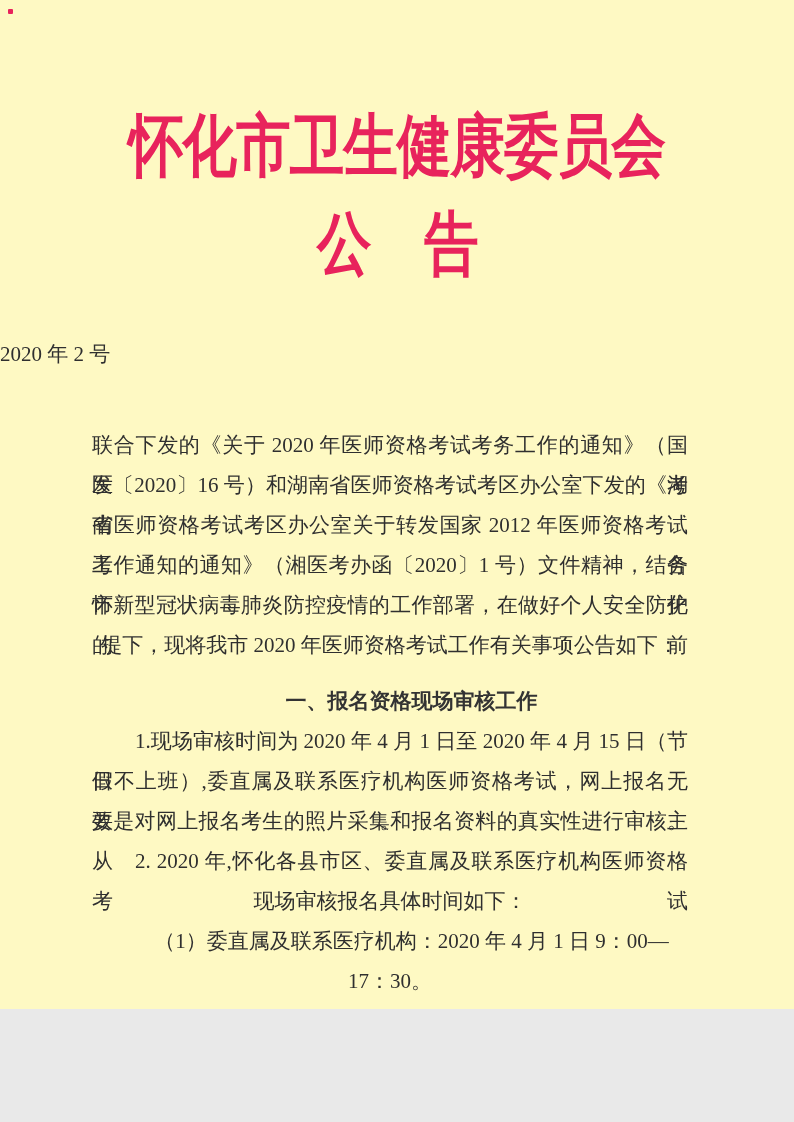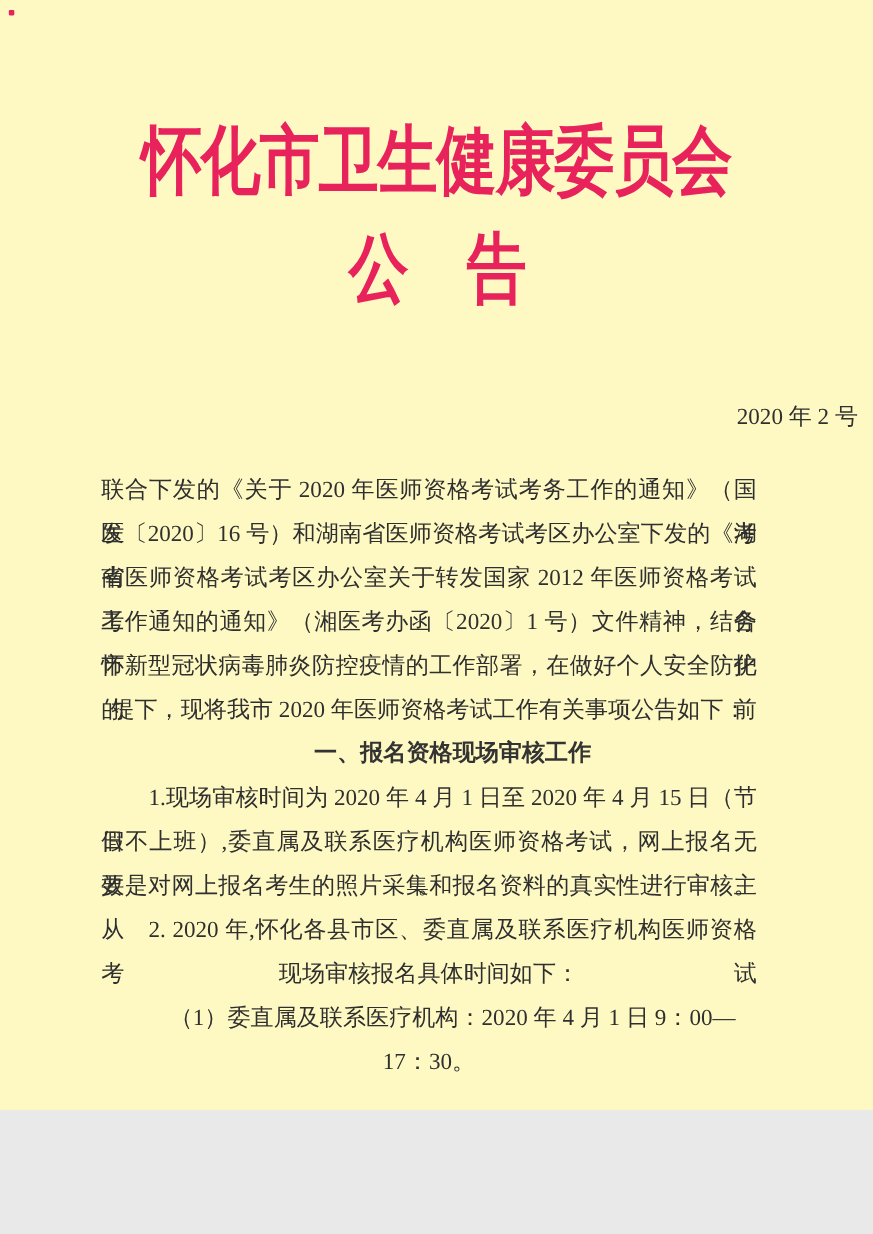--- a/index.html
+++ b/index.html
@@ -36,23 +36,23 @@
     display: inline-block;
     font-size: 68px;
     font-weight: bold;
     transform: scaleX(0.80);
     transform-origin: 50% 50%;
     letter-spacing: -1px;
   }
   .doc-number {
     position: absolute;
     left: 0;
-    top: 364px;
+    top: 340px;
     width: 780px;
-    text-align: right;
+    text-align: left;
     font-size: 21px;
     color: #2f2f2f;
   }
   .body-col {
     position: absolute;
     left: 92px;
     top: 425px;
     width: 596px;
     color: #2f2f2f;
   }
@@ -66,20 +66,21 @@
   .line.just {
     text-align: justify;
     text-align-last: justify;
     text-justify: inter-character;
   }
   .line.indent { text-indent: 43px; }
   .line.head {
     font-family: "Liberation Sans", "DejaVu Sans", sans-serif;
     font-weight: bold;
     color: #333333;
+    margin-top: 16px;
   }
 </style>
 </head>
 <body>
 
 <div class="page">
 
   <div class="speck"></div>
 
   <div class="title-wrap title-line1">

